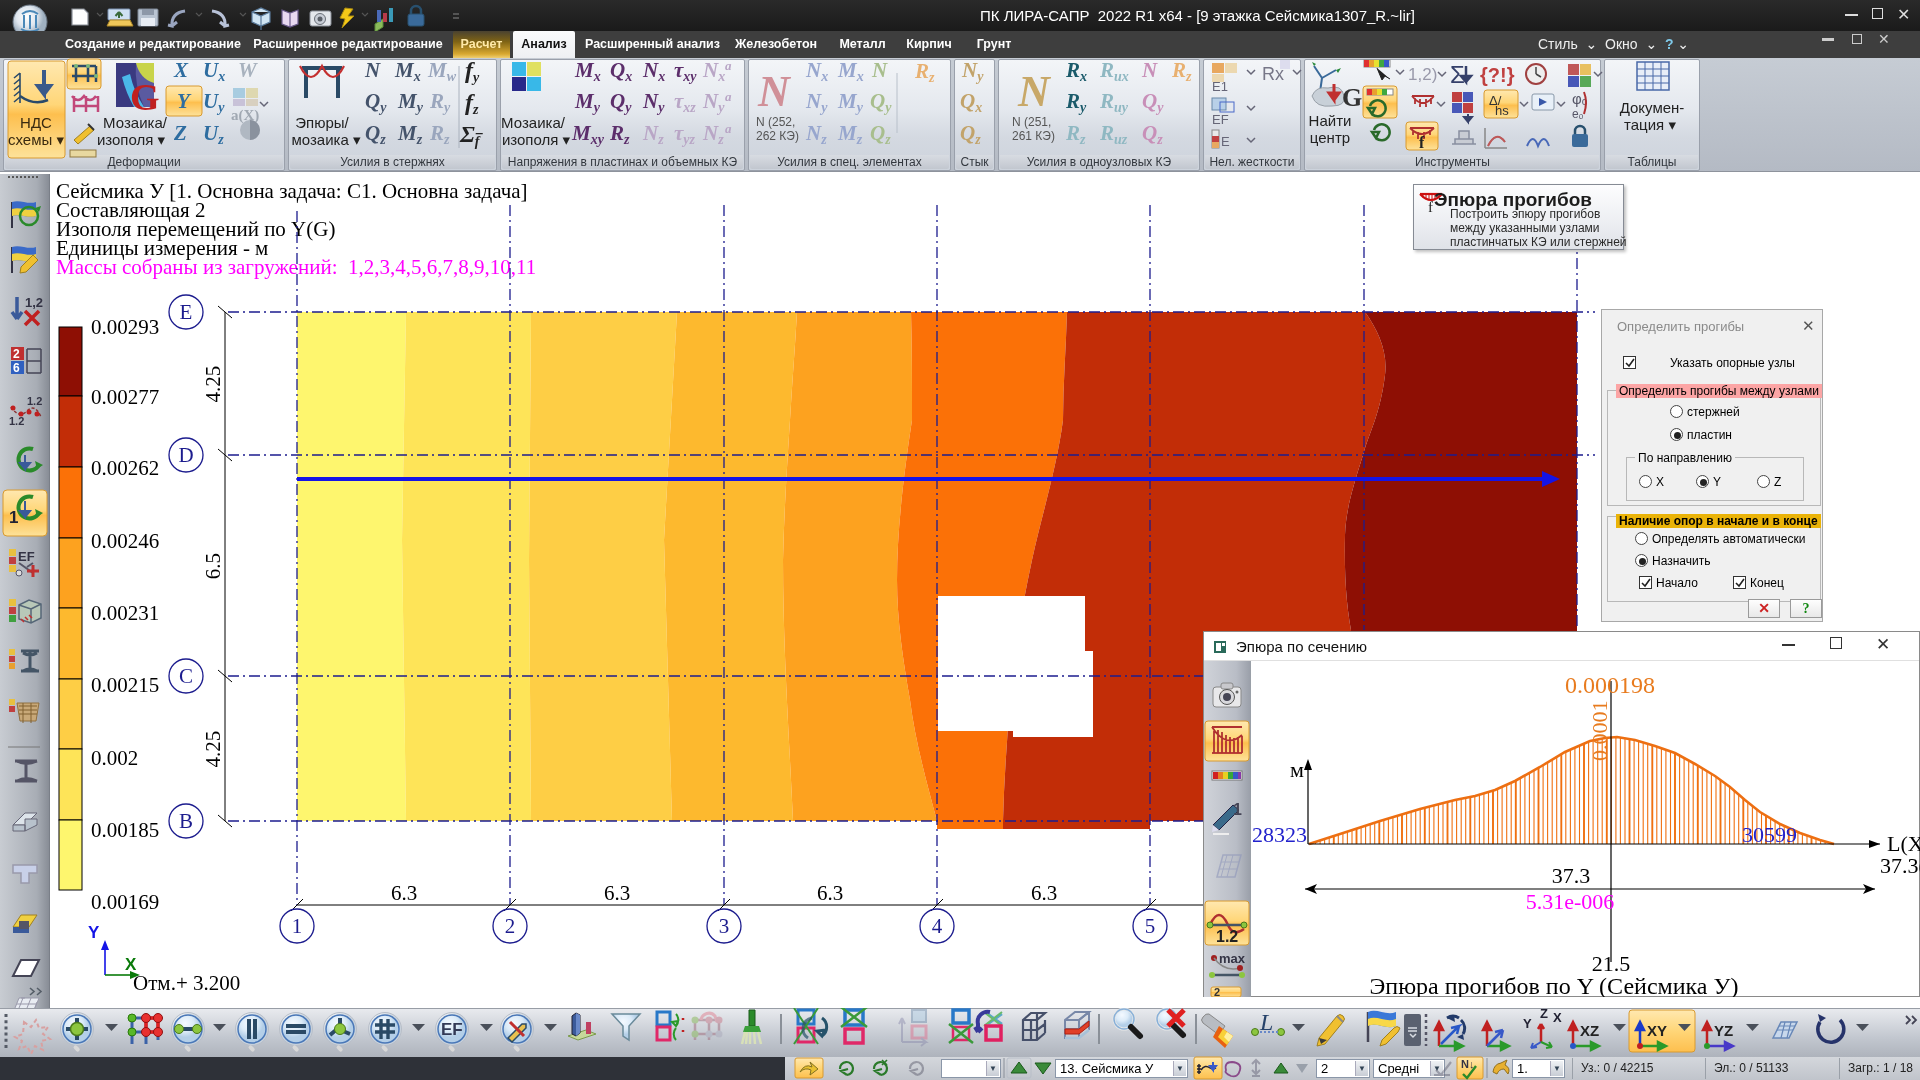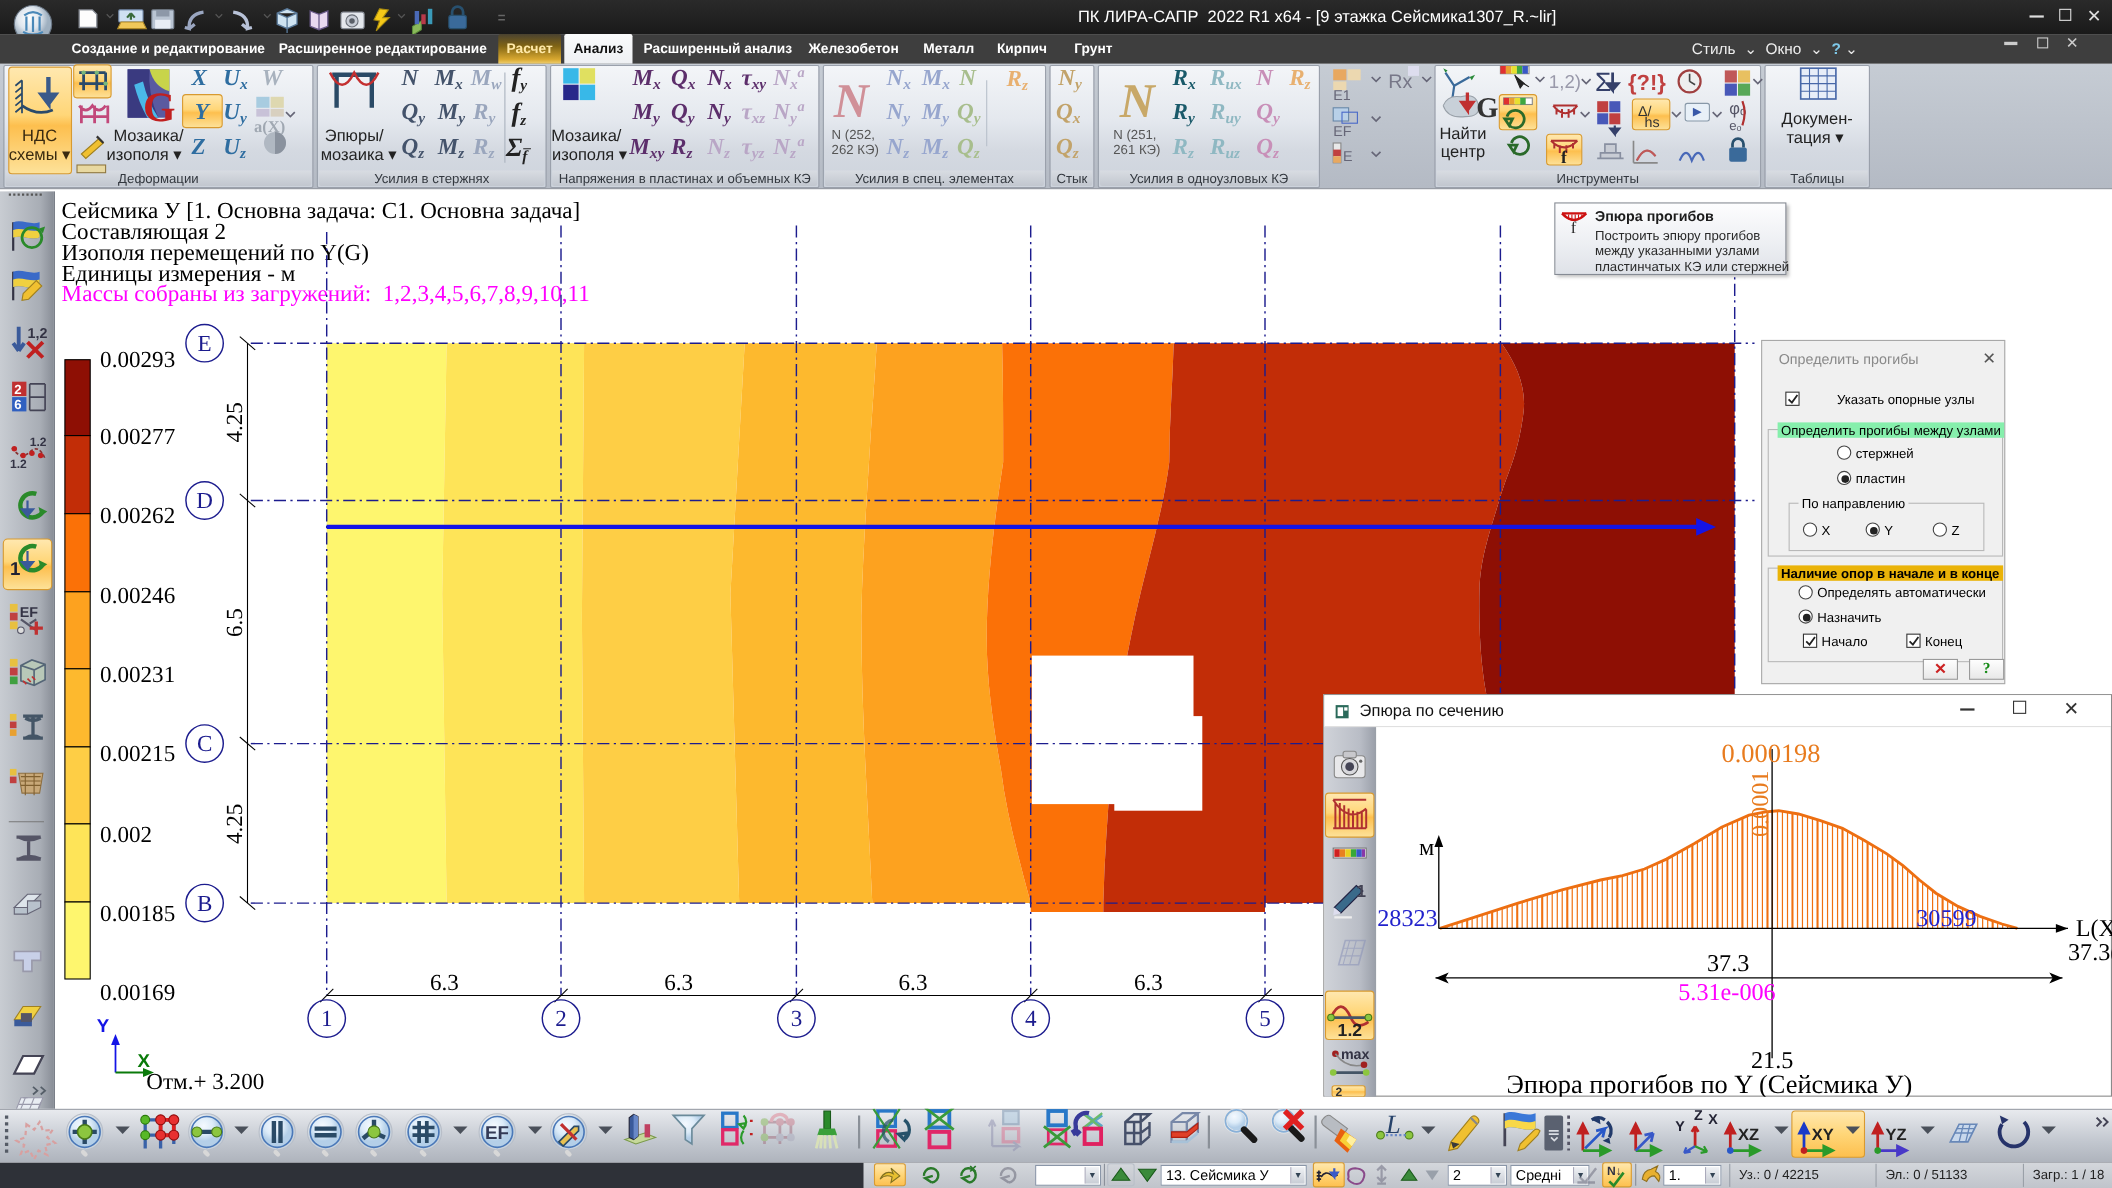--- a/index.html
+++ b/index.html
@@ -105,20 +105,23 @@
       <div class="rlabel">Напряжения в пластинах и объемных КЭ</div>
     </div>
   <div class="rgroup" style="left:748px;width:203px;">
       <div class="rlabel">Усилия в спец. элементах</div>
     </div>
   <div class="rgroup" style="left:954px;width:41px;">
       <div class="rlabel">Стык</div>
     </div>
   <div class="rgroup" style="left:998px;width:202px;">
       <div class="rlabel">Усилия в одноузловых КЭ</div>
+    </div>
+  <div class="rgroup" style="left:1203px;width:98px;">
+      <div class="rlabel">Нел. жесткости</div>
     </div>
   <div class="rgroup" style="left:1304px;width:297px;">
       <div class="rlabel">Инструменты</div>
     </div>
   <div class="rgroup" style="left:1604px;width:96px;">
       <div class="rlabel">Таблицы</div>
     </div>
   <svg id="ribicons" class="abs" style="left:0;top:58px;" width="1920" height="114">
       <defs>
         <linearGradient id="obtn" x1="0" y1="0" x2="0" y2="1">
@@ -571,35 +574,35 @@
       <g stroke="#cc1111" stroke-width="1">
           <line x1="5" y1="7" x2="5" y2="9.5"></line>
           <line x1="8" y1="7" x2="8" y2="11.5"></line>
           <line x1="11" y1="7" x2="11" y2="12.5"></line>
           <line x1="14" y1="7" x2="14" y2="13"></line>
           <line x1="17" y1="7" x2="17" y2="12"></line>
           <line x1="20" y1="7" x2="20" y2="10"></line>
         </g>
       <text x="10" y="24" font-size="15" font-family="Liberation Serif, serif" fill="#222">f</text>
     </svg>
-    <div class="abs" style="left:36px;top:4px;font-size:13px;font-weight:bold;color:#1c1c1c;">Эпюра прогибов</div>
+    <div class="abs" style="left:20px;top:4px;font-size:19px;font-weight:bold;color:#1c1c1c;">Эпюра прогибов</div>
     <div class="abs" style="left:36px;top:22px;font-size:12px;color:#2a2a2a;line-height:14px;white-space:nowrap;">Построить эпюру прогибов<br>между указанными узлами<br>пластинчатых КЭ или стержней</div>
   </div>
 
   <div class="abs" style="left:1601px;top:309px;width:222px;height:313px;background:#f0f0f0;border:1px solid #a8a8a8;font-size:12px;color:#000;">
     <div class="abs" style="left:15px;top:9px;color:#8a8a8a;font-size:13px;">Определить прогибы</div>
     <div class="abs" style="left:200px;top:7px;color:#555;font-size:15px;">✕</div>
     <div class="abs" style="left:21px;top:46px;width:13px;height:13px;background:#fff;border:1px solid #333;"></div>
     <svg class="abs" style="left:22px;top:47px;" width="12" height="12">
         <path d="M2,6 L5,9 L10,2" stroke="#222" stroke-width="1.6" fill="none"></path>
       </svg>
     <div class="abs" style="left:38px;top:46px;margin-left:30px;">Указать опорные узлы</div>
 
     <div class="abs" style="left:5px;top:80px;width:214px;height:116px;border:1px solid #b8b8b8;"></div>
-    <div class="abs" style="left:14px;top:74px;background:#86efac;padding:0 3px;">Определить прогибы между узлами</div>
+    <div class="abs" style="left:14px;top:74px;background:#fca5a5;padding:0 3px;">Определить прогибы между узлами</div>
     <div class="abs" style="left:68px;top:95px;width:13px;height:13px;border:1px solid #444;border-radius:50%;background:#fff;"></div>
     <div class="abs" style="left:85px;top:95px;">стержней</div>
     <div class="abs" style="left:68px;top:118px;width:13px;height:13px;border:1px solid #444;border-radius:50%;background:#fff;"></div>
     <div class="abs" style="left:72px;top:122px;width:7px;height:7px;border-radius:50%;background:#222;"></div>
     <div class="abs" style="left:85px;top:118px;">пластин</div>
     <div class="abs" style="left:24px;top:147px;width:178px;height:44px;border:1px solid #b8b8b8;"></div>
     <div class="abs" style="left:33px;top:141px;background:#f0f0f0;padding:0 3px;">По направлению</div>
     <div class="abs" style="left:37px;top:165px;width:13px;height:13px;border:1px solid #444;border-radius:50%;background:#fff;"></div>
     <div class="abs" style="left:54px;top:165px;">X</div>
     <div class="abs" style="left:94px;top:165px;width:13px;height:13px;border:1px solid #444;border-radius:50%;background:#fff;"></div>

